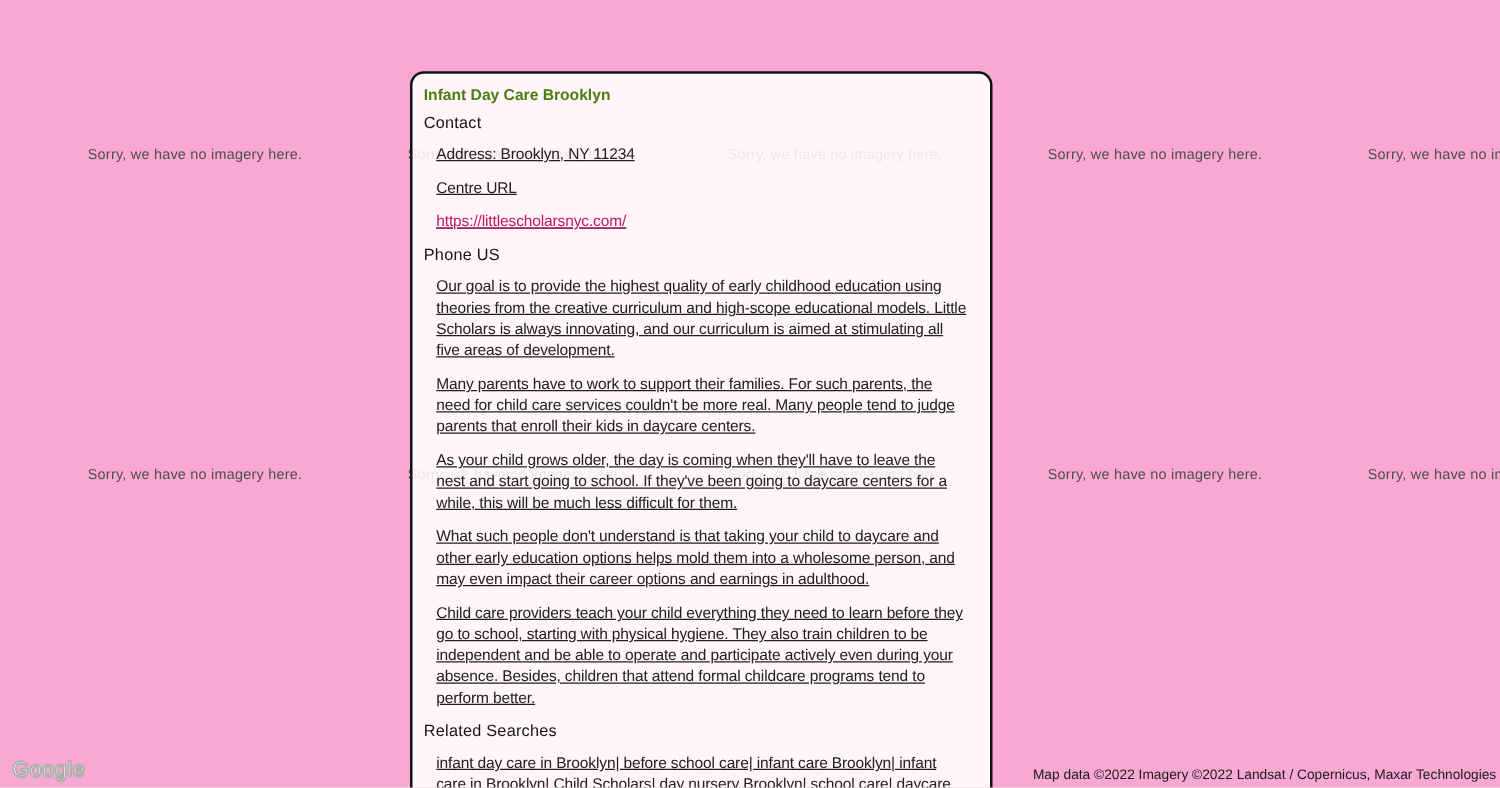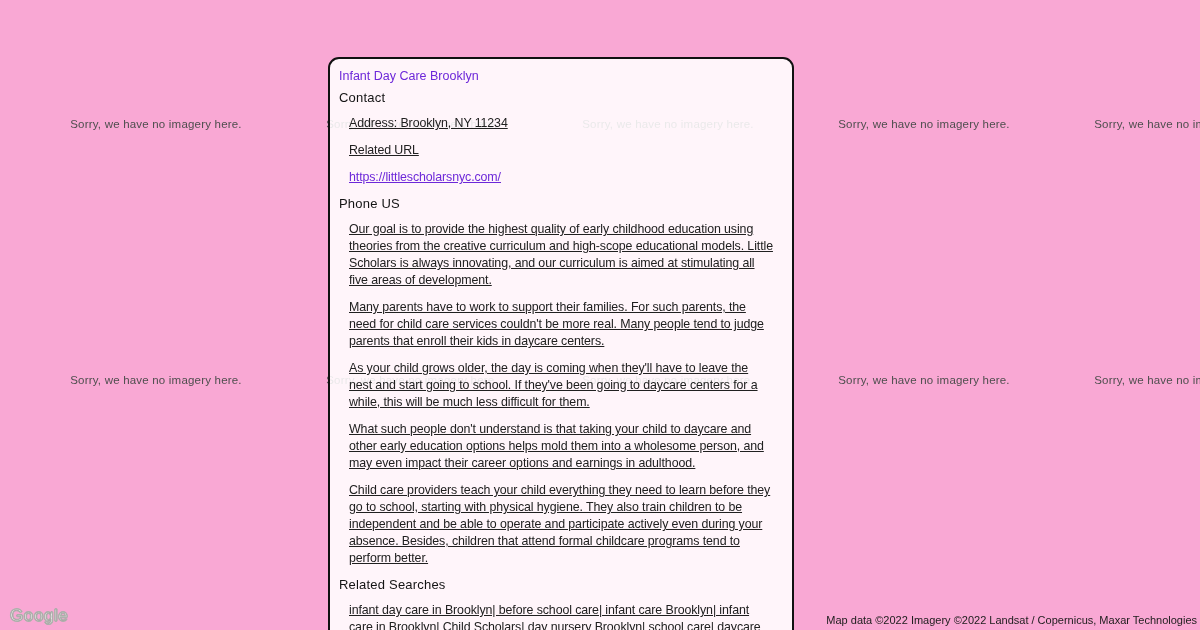--- a/index.html
+++ b/index.html
@@ -43,41 +43,42 @@
     background: rgba(255, 255, 255, 0.88);
     border: 2.5px solid #111;
     border-radius: 11px;
     padding: 9px 9px 0 9px;
     color: #1e1e1e;
   }
   .card .biz-title {
     font-size: 12.5px;
     line-height: 17px;
     margin: 0 0 2px 0;
-    color: #6d28d9;
+    color: #4d7c0f;
+    font-weight: bold;
   }
   .card h2 {
     font-size: 13px;
     font-weight: 400;
     letter-spacing: 0.2px;
     color: #141414;
     margin: 5px 0 5px 0;
   }
   .card p.body-line {
     font-size: 12.4px;
     line-height: 17px;
     margin: 10px;
     letter-spacing: -0.1px;
     color: #202020;
     text-decoration: underline;
   }
   .card a.site-link {
     font-size: 12.4px;
     line-height: 17px;
-    color: #6d28d9;
+    color: #be185d;
     text-decoration: underline;
     letter-spacing: -0.1px;
   }
   
   .google-logo {
     position: absolute;
     left: 10px;
     bottom: 4px;
     font-size: 17px;
     font-weight: 400;
@@ -115,21 +116,21 @@
     <div class="tile-label" style="left:668px;  top:380px;">Sorry, we have no imagery here.</div>
     <div class="tile-label" style="left:924px;  top:380px;">Sorry, we have no imagery here.</div>
     <div class="tile-label" style="left:1180px; top:380px;">Sorry, we have no imagery here.</div>
   </div>
 
   <div class="card">
     <p class="biz-title">Infant Day Care Brooklyn</p>
 
     <h2>Contact</h2>
     <p class="body-line">Address: Brooklyn, NY 11234</p>
-    <p class="body-line">Related URL</p>
+    <p class="body-line">Centre URL</p>
     <p class="body-line"><a class="site-link" href="#">https://littlescholarsnyc.com/</a></p>
 
     <h2>Phone US</h2>
     <p class="body-line">Our goal is to provide the highest quality of early childhood education using theories from the creative curriculum and high-scope educational models. Little Scholars is always innovating, and our curriculum is aimed at stimulating all five areas of development.</p>
     <p class="body-line">Many parents have to work to support their families. For such parents, the need for child care services couldn't be more real. Many people tend to judge parents that enroll their kids in daycare centers.</p>
     <p class="body-line">As your child grows older, the day is coming when they'll have to leave the nest and start going to school. If they've been going to daycare centers for a while, this will be much less difficult for them.</p>
     <p class="body-line">What such people don't understand is that taking your child to daycare and other early education options helps mold them into a wholesome person, and may even impact their career options and earnings in adulthood.</p>
     <p class="body-line">Child care providers teach your child everything they need to learn before they go to school, starting with physical hygiene. They also train children to be independent and be able to operate and participate actively even during your absence. Besides, children that attend formal childcare programs tend to perform better.</p>
 
     <h2>Related Searches</h2>

